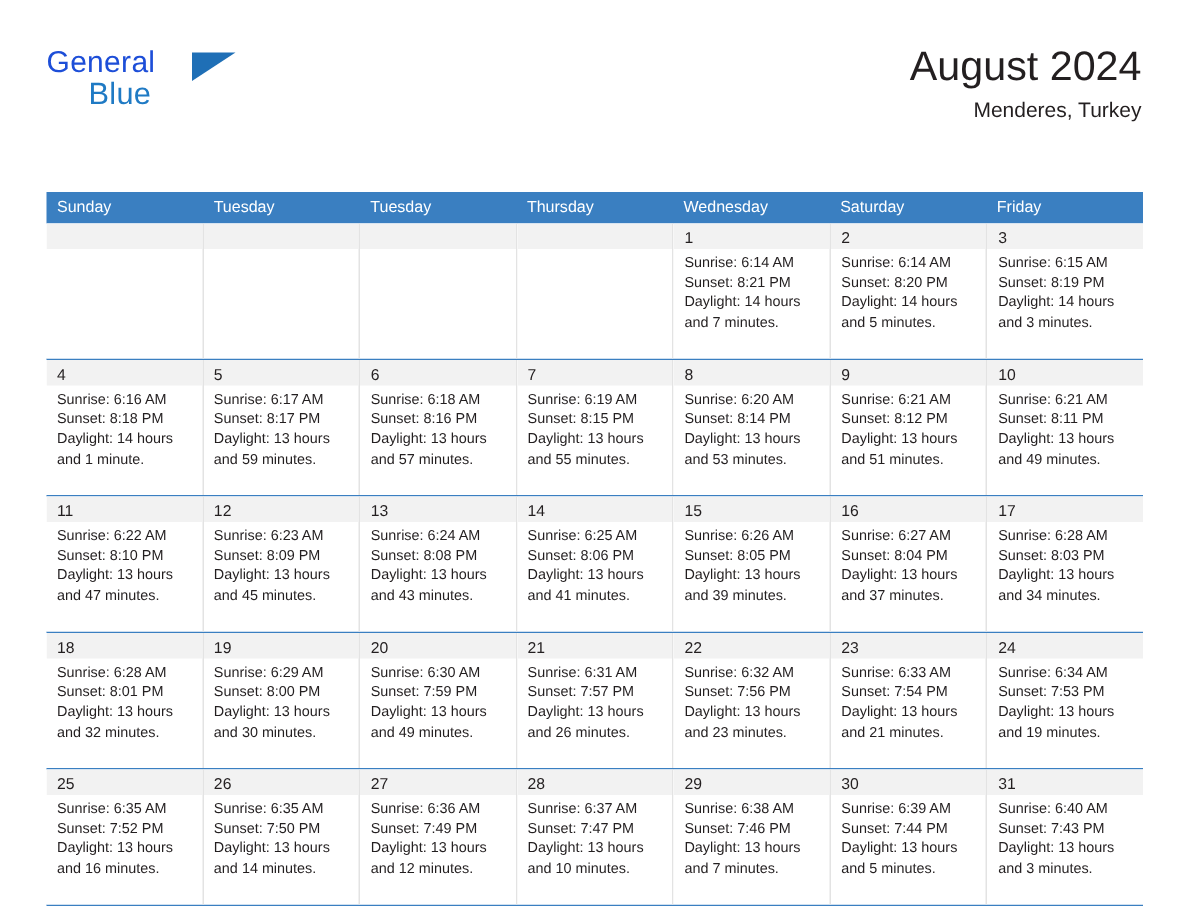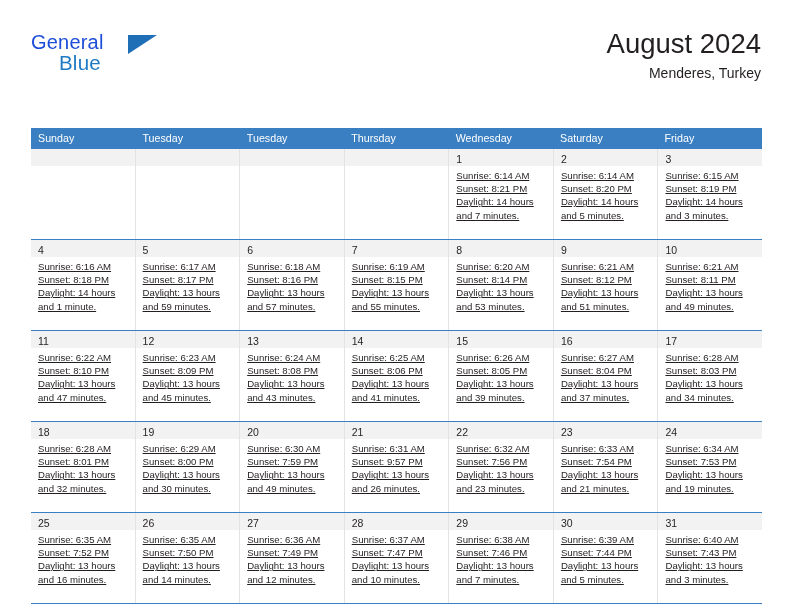--- a/index.html
+++ b/index.html
@@ -134,21 +134,20 @@
     padding-left: 7px;
     box-sizing: border-box;
   }
   .daynum {
     font-size: 10.5px;
     color: #231f20;
     line-height: 17px;
   }
   .cell-body {
     padding: 3px 6px 0 7px;
-    text-decoration: underline;
   }
   .info-line {
     font-size: 9.6px;
     line-height: 13.2px;
     color: #231f20;
     white-space: nowrap;
   }
 </style>
 </head>
 <body>
@@ -381,21 +380,21 @@
               <div class="info-line">Sunrise: 6:30 AM</div>
               <div class="info-line">Sunset: 7:59 PM</div>
               <div class="info-line">Daylight: 13 hours</div>
               <div class="info-line">and 49 minutes.</div>
             </div>
           </div>
           <div class="cell">
             <div class="daynum-band"><span class="daynum">21</span></div>
             <div class="cell-body">
               <div class="info-line">Sunrise: 6:31 AM</div>
-              <div class="info-line">Sunset: 9:57 PM</div>
+              <div class="info-line">Sunset: 7:57 PM</div>
               <div class="info-line">Daylight: 13 hours</div>
               <div class="info-line">and 26 minutes.</div>
             </div>
           </div>
           <div class="cell">
             <div class="daynum-band"><span class="daynum">22</span></div>
             <div class="cell-body">
               <div class="info-line">Sunrise: 6:32 AM</div>
               <div class="info-line">Sunset: 7:56 PM</div>
               <div class="info-line">Daylight: 13 hours</div>

